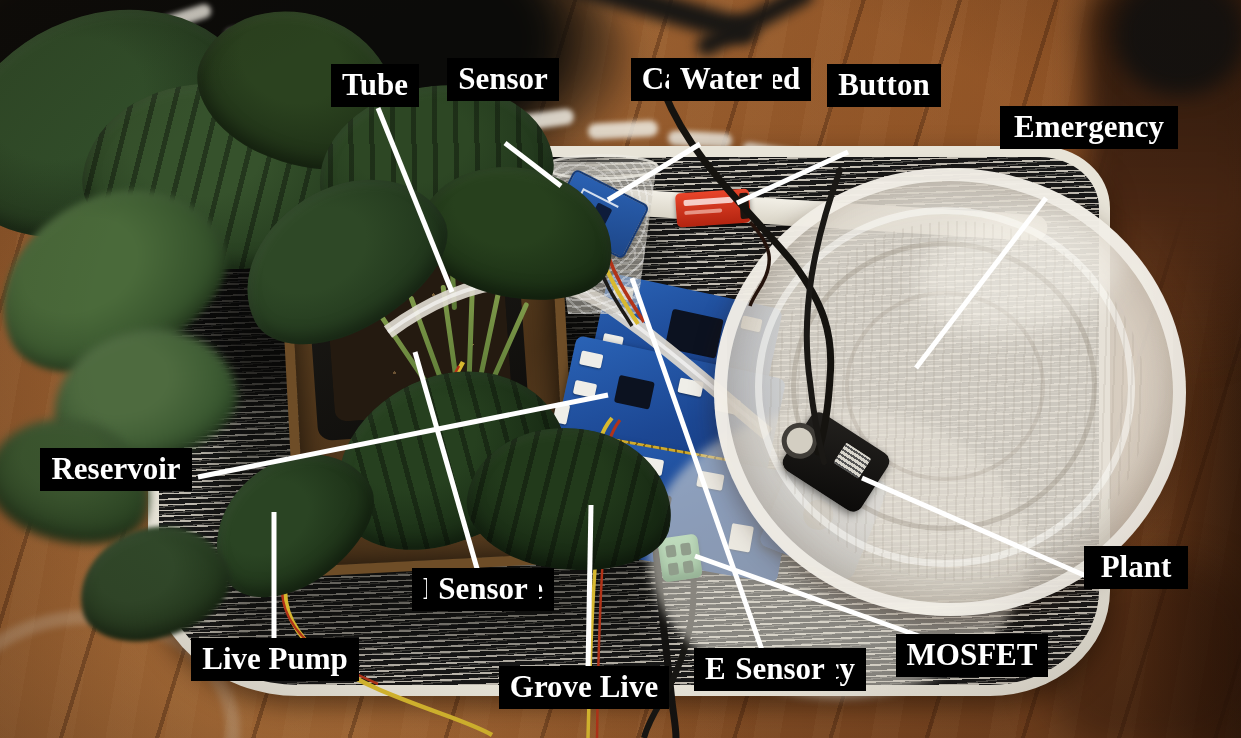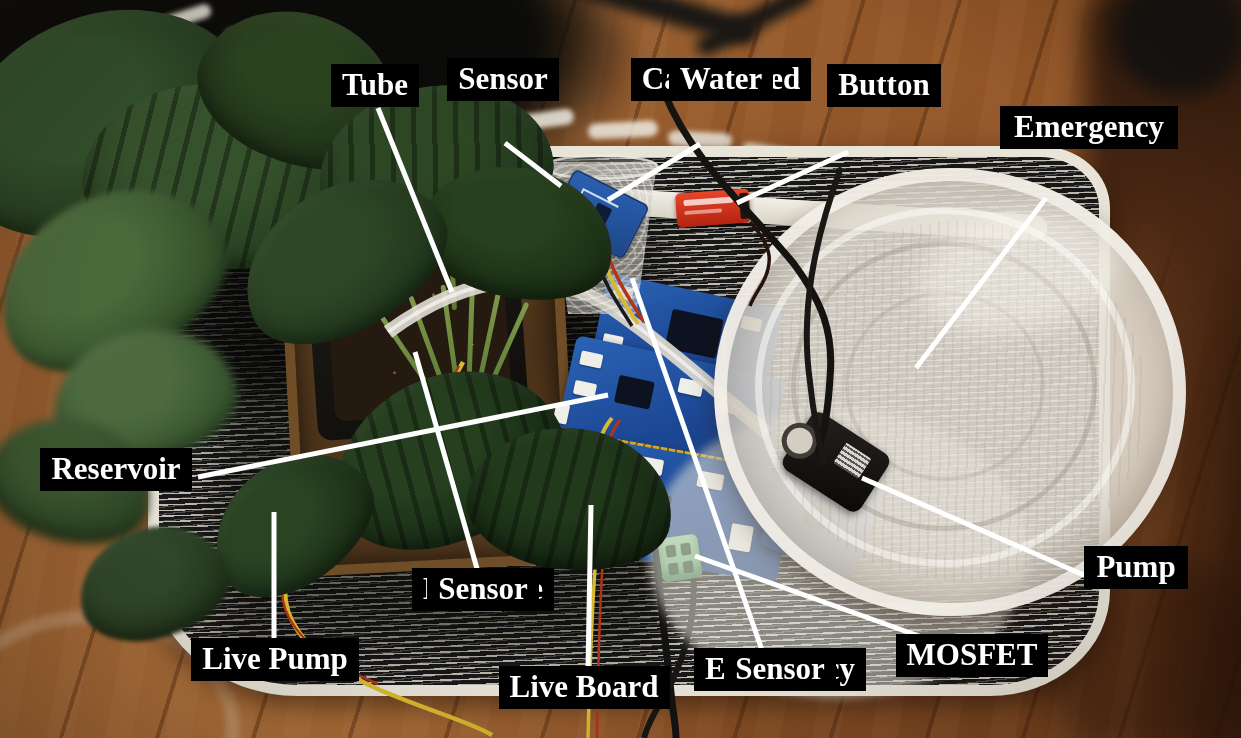--- a/index.html
+++ b/index.html
@@ -382,27 +382,27 @@
         <span class="ln">Reservoir</span>
       </div>
       <div class="ann" style="left: 275px; top: 638px;">
         <span class="ln">Live Pump</span>
       </div>
       <div class="ann" style="left: 483px; top: 568px;">
         <span class="ln">Moisture</span>
         <span class="ln">Sensor</span>
       </div>
       <div class="ann" style="left: 584px; top: 666px;">
-        <span class="ln">Live Board</span>
+        <span class="ln">Grove Live</span>
       </div>
       <div class="ann" style="left: 780px; top: 648px;">
         <span class="ln">Emergency</span>
         <span class="ln">Sensor</span>
       </div>
       <div class="ann" style="left: 972px; top: 634px;">
         <span class="ln">MOSFET</span>
       </div>
       <div class="ann" style="left: 1136px; top: 546px;">
         <span class="ln">Water</span>
-        <span class="ln">Pump</span>
+        <span class="ln">Plant</span>
       </div>
     </div>
 </div>
 
 </body></html>

